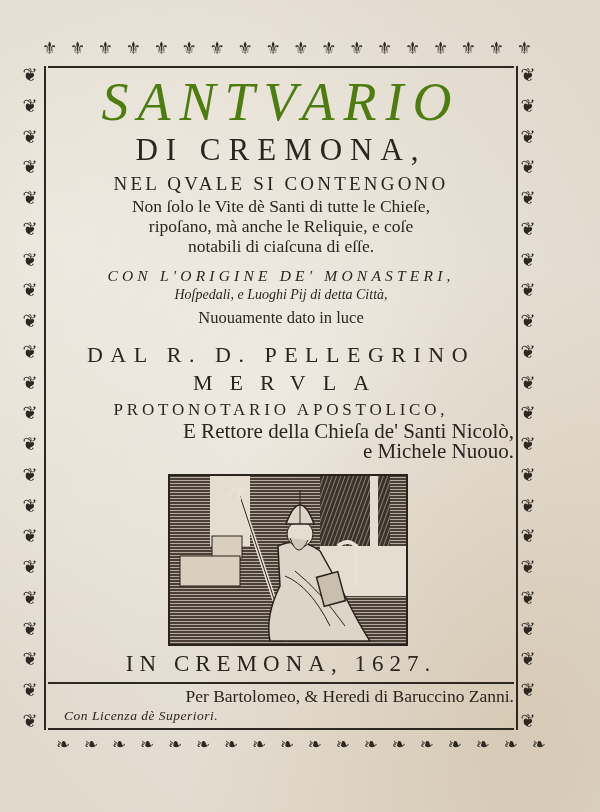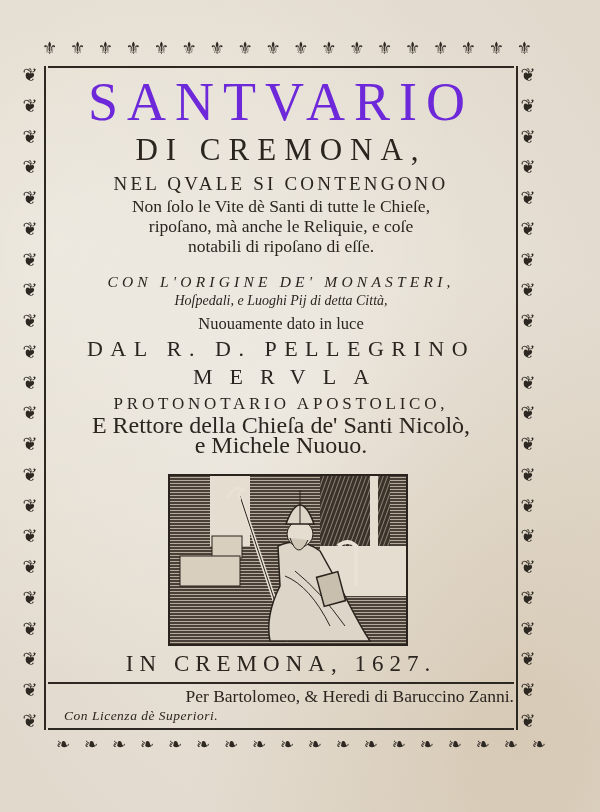--- a/index.html
+++ b/index.html
@@ -31,38 +31,39 @@
     border-left: 2px solid #2e2822; border-right: 2px solid #2e2822;
   }
   .frame-top { position: absolute; left: 48px; top: 66px; width: 466px; border-top: 2px solid #2e2822; }
   .frame-bottom { position: absolute; left: 48px; top: 728px; width: 466px; border-top: 2px solid #2e2822; }
   .content {
     position: absolute; left: 48px; top: 66px; width: 466px;
     text-align: center;
   }
   .title {
     font-size: 54px; letter-spacing: 9px; margin-top: 8px; line-height: 56px;
-    color: #6d28d9;
+    color: #4d7c0f;
+    font-style: italic;
   }
   .subtitle {
     font-size: 31px; letter-spacing: 8px; line-height: 36px; margin-top: 2px;
   }
   .nel {
     font-size: 19px; letter-spacing: 3.2px; line-height: 24px; margin-top: 4px;
   }
   .body-lines { font-size: 17.5px; line-height: 20px; margin-top: 0px; }
   .italic-caps {
-    font-style: italic; font-size: 15.5px; letter-spacing: 4.2px; line-height: 20px; margin-top: 16px;
+    font-style: italic; font-size: 15.5px; letter-spacing: 4.2px; line-height: 20px; margin-top: 10px;
   }
   .italic-line { font-style: italic; font-size: 14px; line-height: 18px; }
   .nuova { font-size: 16.5px; line-height: 22px; margin-top: 3px; }
-  .dal { font-size: 22px; letter-spacing: 7.5px; line-height: 28px; margin-top: 0px; }
+  .dal { font-size: 22px; letter-spacing: 7.5px; line-height: 28px; margin-top: 12px; }
   .merula { font-size: 22px; letter-spacing: 17px; line-height: 28px; padding-left: 17px; }
   .proto { font-size: 17px; letter-spacing: 3.8px; line-height: 22px; margin-top: 2px; }
-  .rettore { font-size: 24px; line-height: 20px; }
+  .rettore { font-size: 21px; line-height: 20px; text-align: right; }
   .woodcut {
     position: absolute; left: 168px; top: 474px; width: 236px; height: 168px;
     background: #3b332b;
     border: 2px solid #2a231d;
     overflow: hidden;
   }
   .imprint {
     position: absolute; left: 48px; top: 650px; width: 466px; text-align: center;
     font-size: 23px; letter-spacing: 6px; line-height: 28px;
   }
@@ -177,21 +178,21 @@
 <div class="frame-top"></div>
 <div class="frame-bottom"></div>
 
 <div class="content">
   <div class="title">SANTVARIO</div>
   <div class="subtitle">DI CREMONA,</div>
   <div class="nel">NEL QVALE SI CONTENGONO</div>
   <div class="body-lines">
     <div>Non ſolo le Vite dè Santi di tutte le Chieſe,</div>
     <div>ripoſano, mà anche le Reliquie, e coſe</div>
-    <div>notabili di ripoſano di eſſe.</div>
+    <div>notabili di ciaſcuna di eſſe.</div>
   </div>
   <div class="italic-caps">CON L'ORIGINE DE' MONASTERI,</div>
   <div class="italic-line">Hoſpedali, e Luoghi Pij di detta Città,</div>
   <div class="nuova">Nuouamente dato in luce</div>
   <div class="dal">DAL R. D. PELLEGRINO</div>
   <div class="merula">MERVLA</div>
   <div class="proto">PROTONOTARIO APOSTOLICO,</div>
   <div class="rettore">
     <div>E Rettore della Chieſa de' Santi Nicolò,</div>
     <div>e Michele Nuouo.</div>

